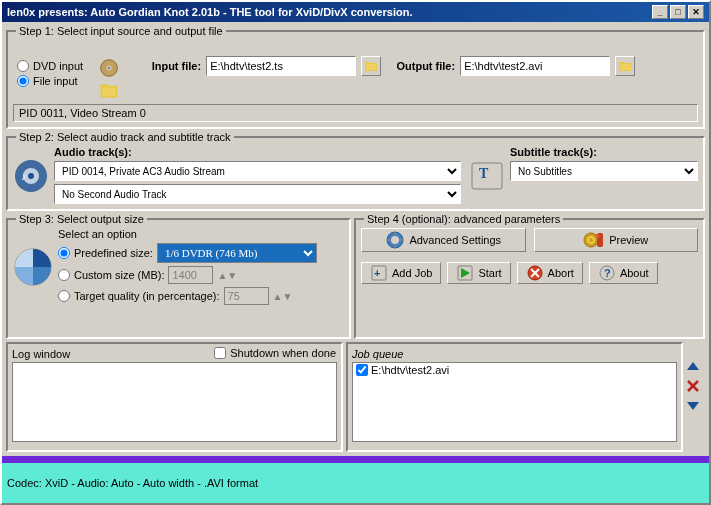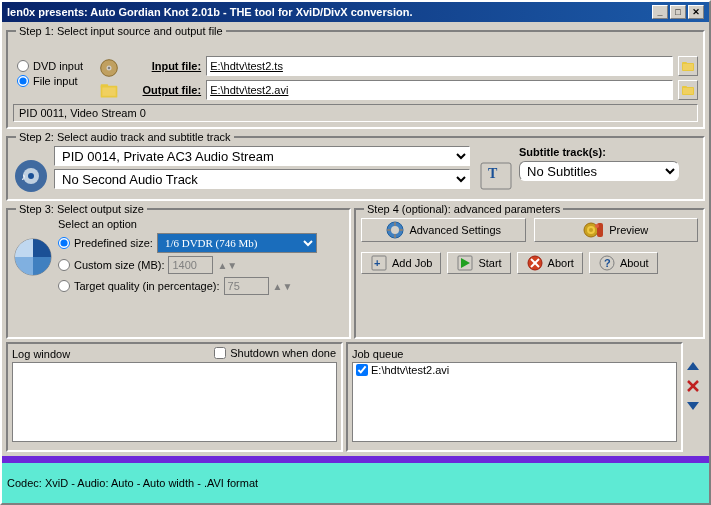--- a/index.html
+++ b/index.html
@@ -100,23 +100,22 @@
       width: 32px;
       display: flex;
       flex-direction: column;
       align-items: center;
       gap: 2px;
       padding-top: 2px;
     }
     .file-fields {
       flex: 1;
       display: flex;
-      flex-direction: column;
+      flex-direction: row;
       gap: 4px;
-      text-decoration: underline;
     }
     .file-row {
       display: flex;
       align-items: center;
       gap: 5px;
     }
     .file-label {
       width: 70px;
       text-align: right;
       font-weight: bold;
@@ -169,21 +168,21 @@
     }
     .audio-label {
       font-weight: bold;
     }
     .select-box {
       height: 20px;
       border: 1px solid;
       border-color: #808080 #ffffff #ffffff #808080;
       background: white;
       padding: 1px 3px;
-      font-size: 13px;
+      font-size: 10px;
       font-family: Tahoma, Arial, sans-serif;
       width: 100%;
     }
     .subtitle-section {
       display: flex;
       align-items: flex-start;
       gap: 5px;
       min-width: 220px;
     }
     .subtitle-fields {
@@ -325,20 +324,21 @@
     .queue-section {
       flex: 1;
       border: 2px solid;
       border-color: #808080 #ffffff #ffffff #808080;
       background: #d4d0c8;
       padding: 4px;
       position: relative;
     }
     .queue-title {
       font-size: 11px;
+      font-style: italic;
     }
     .queue-list {
       width: 100%;
       height: 80px;
       margin-top: 2px;
       border: 1px solid #808080;
       background: white;
       overflow-y: auto;
     }
     .queue-item {
@@ -459,38 +459,39 @@
 
         <div class="audio-section">
 
           <svg width="36" height="36" viewBox="0 0 36 36" style="margin-top:12px; flex-shrink:0;">
             <circle cx="18" cy="18" r="16" fill="#1a5096" opacity="0.8"></circle>
             <circle cx="18" cy="18" r="8" fill="#c0d0e0"></circle>
             <circle cx="18" cy="18" r="3" fill="#1a5096"></circle>
             <text x="8" y="22" font-size="10" fill="white" font-weight="bold">♪</text>
           </svg>
           <div class="audio-fields">
+            <span class="audio-label">Audio track(s):</span>
             <select class="select-box">
               <option>PID 0014, Private AC3 Audio Stream</option>
             </select>
             <select class="select-box">
               <option>No Second Audio Track</option>
             </select>
           </div>
         </div>
 
         <div class="subtitle-section">
 
           <svg width="36" height="36" viewBox="0 0 36 36" style="margin-top:12px; flex-shrink:0;">
             <rect x="3" y="5" width="30" height="26" rx="2" fill="#d4d0c8" stroke="#808080"></rect>
             <text x="10" y="20" font-size="14" fill="#1a5096" font-weight="bold" font-family="serif">T</text>
           </svg>
           <div class="subtitle-fields">
             <span class="subtitle-label">Subtitle track(s):</span>
-            <select class="select-box" style="width:160px;border-radius:6px;">
+            <select class="select-box" style="width:188px;">
               <option>No Subtitles</option>
             </select>
           </div>
         </div>
       </div>
     </div>
 
     <div class="bottom-row">
 
       <div class="section step3" style="padding-top:8px;">

